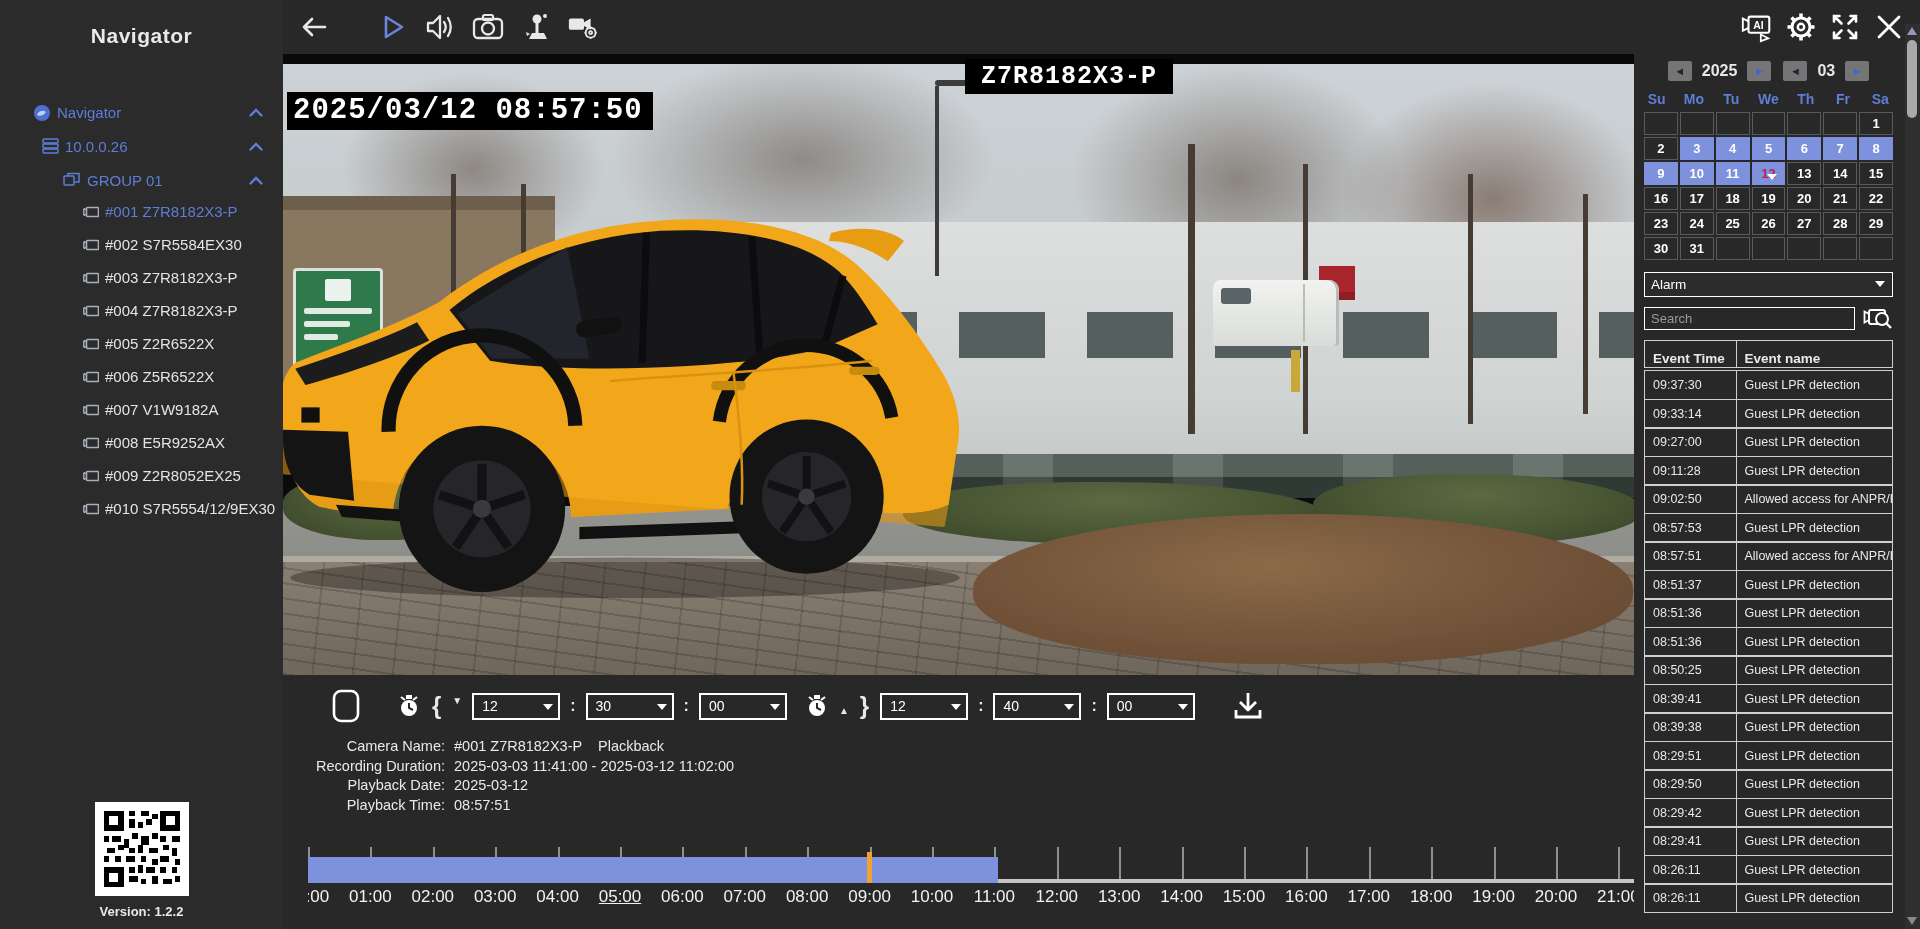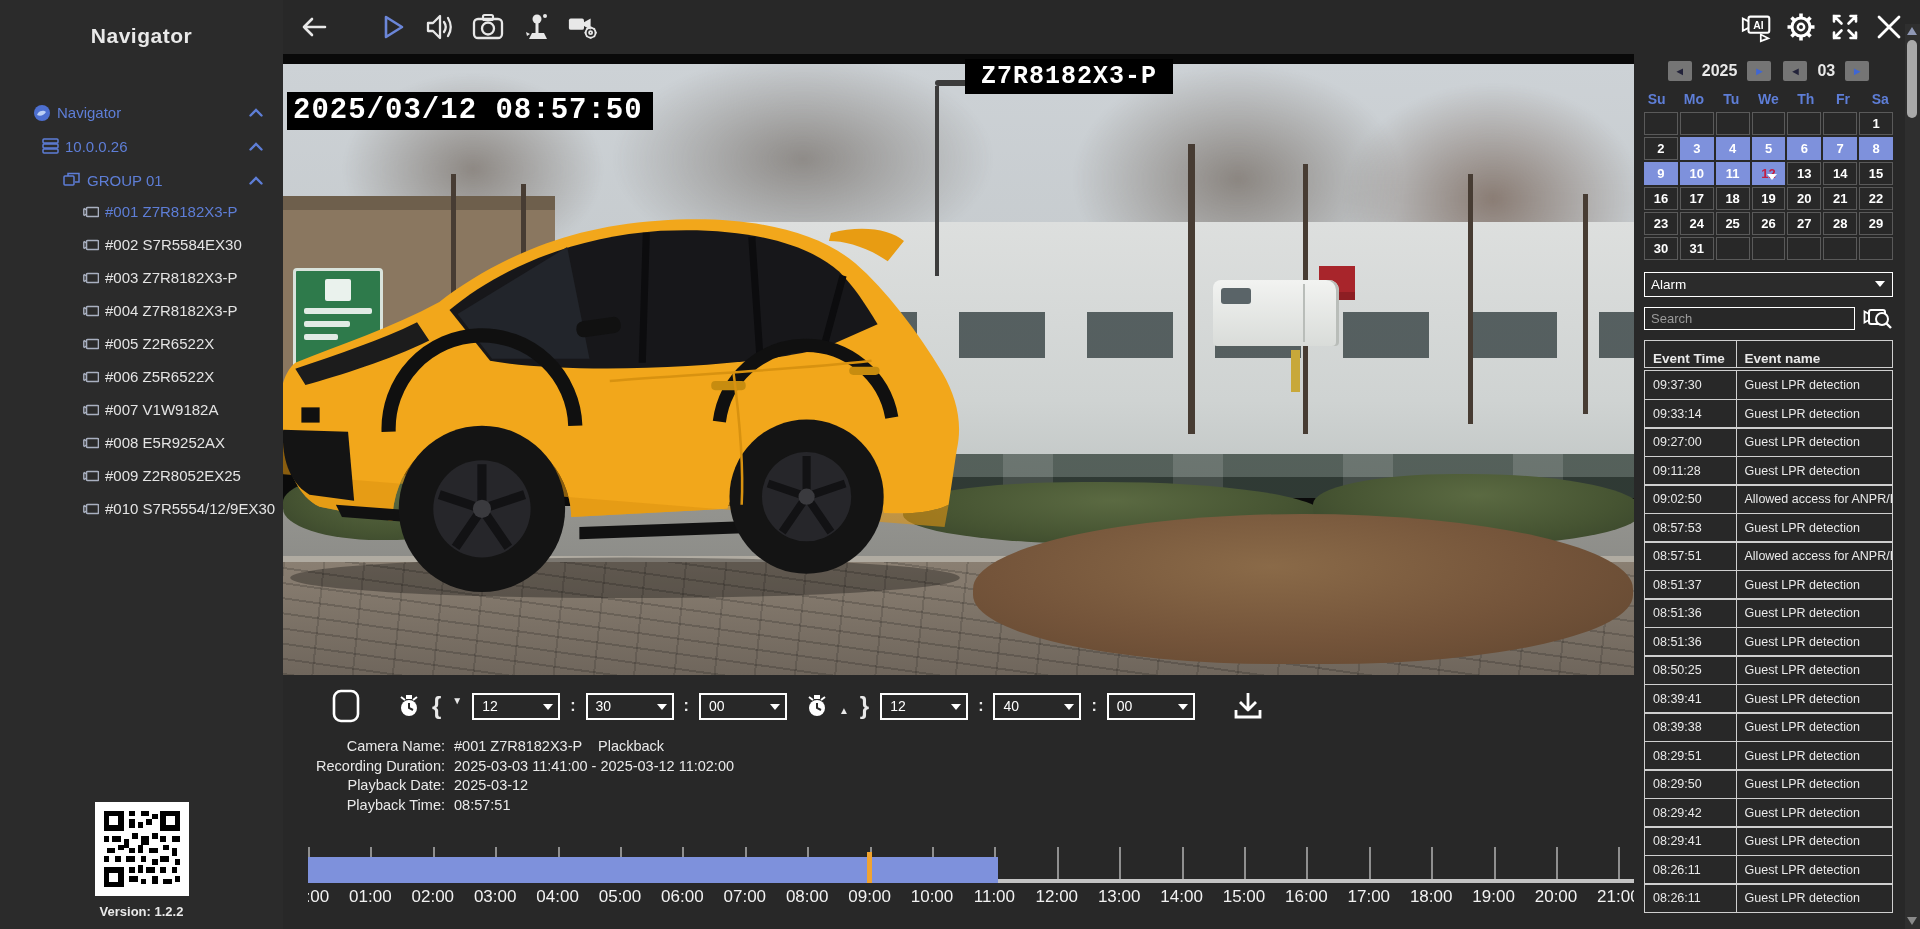--- a/index.html
+++ b/index.html
@@ -567,21 +567,21 @@
             </div>
           <div class="tl-bar" id="tl-bar" style="width: 689.52px;"></div>
           <div class="tl-rest" id="tl-rest" style="left: 689.52px; right: 0px;"></div>
           <div class="tl-playhead" id="tl-ph" style="left: 559.104px;"></div>
           <div id="tl-labels">
               <div class="tl-label" style="left: 0px;">00:00</div>
               <div class="tl-label" style="left: 62.4px;">01:00</div>
               <div class="tl-label" style="left: 124.8px;">02:00</div>
               <div class="tl-label" style="left: 187.2px;">03:00</div>
               <div class="tl-label" style="left: 249.6px;">04:00</div>
-              <div class="tl-label" style="left: 312px;">05:00</div>
+              <div class="tl-label" style="left: 312px; text-decoration: underline;">05:00</div>
               <div class="tl-label" style="left: 374.4px;">06:00</div>
               <div class="tl-label" style="left: 436.8px;">07:00</div>
               <div class="tl-label" style="left: 499.2px;">08:00</div>
               <div class="tl-label" style="left: 561.6px;">09:00</div>
               <div class="tl-label" style="left: 624px;">10:00</div>
               <div class="tl-label" style="left: 686.4px;">11:00</div>
               <div class="tl-label" style="left: 748.8px;">12:00</div>
               <div class="tl-label" style="left: 811.2px;">13:00</div>
               <div class="tl-label" style="left: 873.6px;">14:00</div>
               <div class="tl-label" style="left: 936px;">15:00</div>

